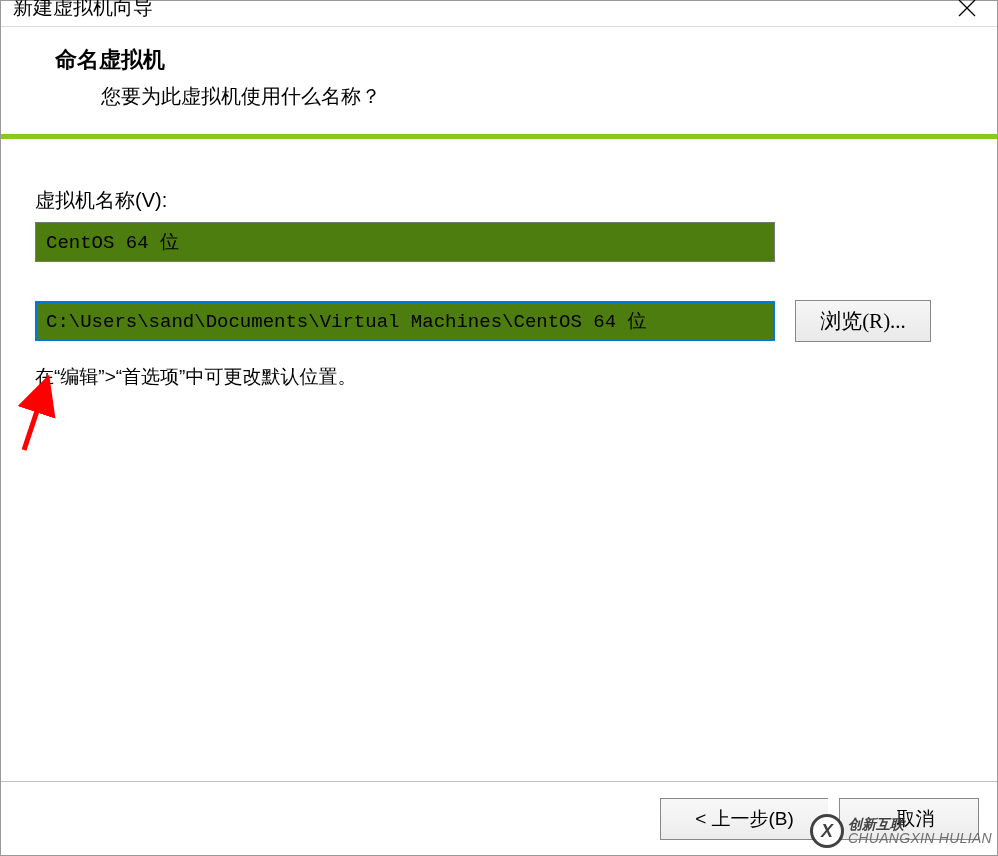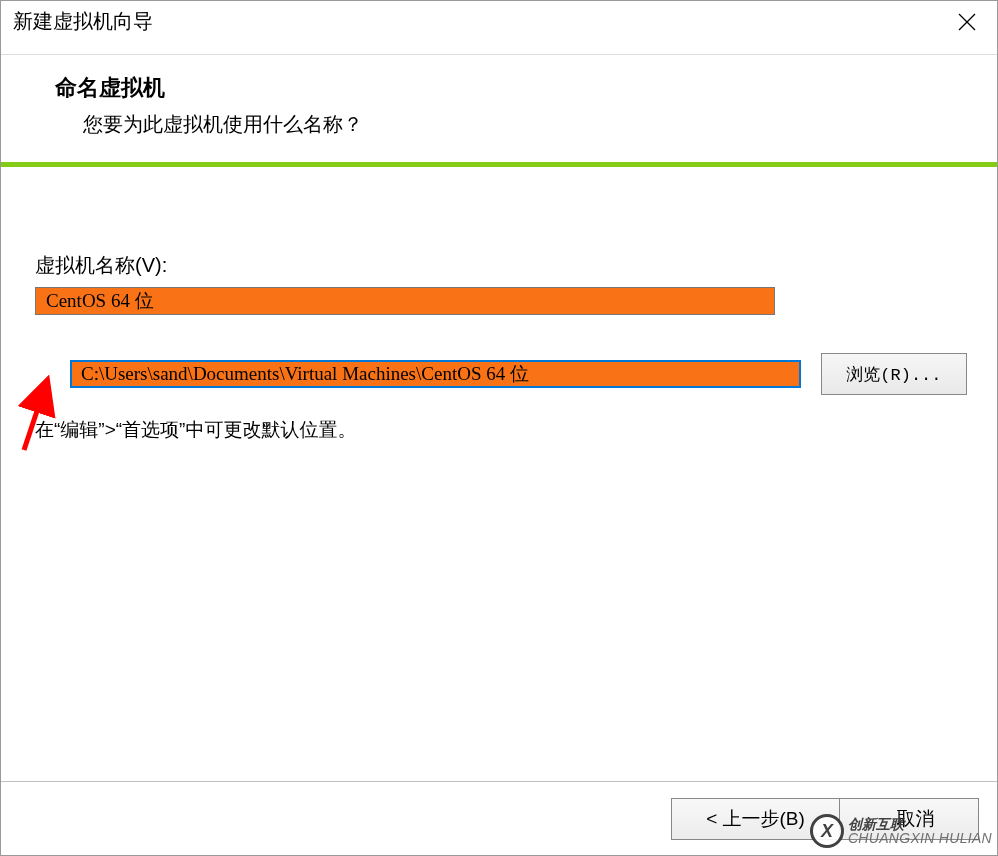--- a/index.html
+++ b/index.html
@@ -15,21 +15,21 @@
   .window {
     width: 998px;
     height: 856px;
     border: 1px solid #999;
     background: #ffffff;
     display: flex;
     flex-direction: column;
   }
   
   .titlebar {
-    height: 54px;
+    height: 26px;
     display: flex;
     align-items: center;
     justify-content: space-between;
     padding: 0 0 12px 12px;
     border-bottom: 1px solid #dcdcdc;
     background: #ffffff;
   }
   .titlebar-title {
     font-size: 20px;
     color: #000;
@@ -51,82 +51,80 @@
   }
   .header-title {
     font-size: 22px;
     font-weight: 700;
     color: #000;
     margin-bottom: 8px;
   }
   .header-subtitle {
     font-size: 20px;
     color: #000;
-    margin-left: 28px;
+    margin-left: 46px;
   }
   
   .content {
     flex: 1 1 auto;
     padding: 48px 30px 0 34px;
     background: #ffffff;
     position: relative;
   }
   .form-label {
     font-size: 20px;
     color: #000;
     margin-bottom: 8px;
     display: block;
-    margin-top: 37px;
   }
   .text-input {
     width: 740px;
-    height: 28px;
+    height: 40px;
     border: 1px solid #777;
-    background: #f97316;
+    background: #4d7c0f;
     font-size: 19px;
     padding: 4px 10px;
     color: #000;
-    font-family: Liberation Serif, serif;
+    font-family: Liberation Mono, monospace;
   }
   .text-input.focused {
     border: 2px solid #0078d7;
     padding: 3px 9px;
   }
   .row-name { margin-bottom: 38px; }
   .row-loc  { margin-bottom: 6px; }
   .loc-row {
     display: flex;
     align-items: center;
     gap: 20px;
-    margin-left: 35px;
   }
   .browse-btn {
-    width: 148px;
+    width: 136px;
     height: 42px;
     border: 1px solid #888;
     background: linear-gradient(#f6f6f6, #e9e9e9);
-    font-size: 17px;
+    font-size: 21px;
     color: #000;
     cursor: pointer;
-    font-family: Liberation Mono, monospace;
+    font-family: Liberation Serif, serif;
   }
   .hint {
     font-size: 19px;
     color: #000000;
     margin-top: 22px;
   }
   
   .footer {
     height: 74px;
     border-top: 1px solid #c0c0c0;
     display: flex;
     align-items: center;
     justify-content: flex-end;
     padding: 0 18px;
-    gap: 0;
+    gap: 11px;
     background: #fff;
   }
   .footer button {
     height: 42px;
     min-width: 168px;
     border: 1px solid #888;
     background: linear-gradient(#f8f8f8, #ececec);
     font-size: 19px;
     color: #000;
     cursor: pointer;

